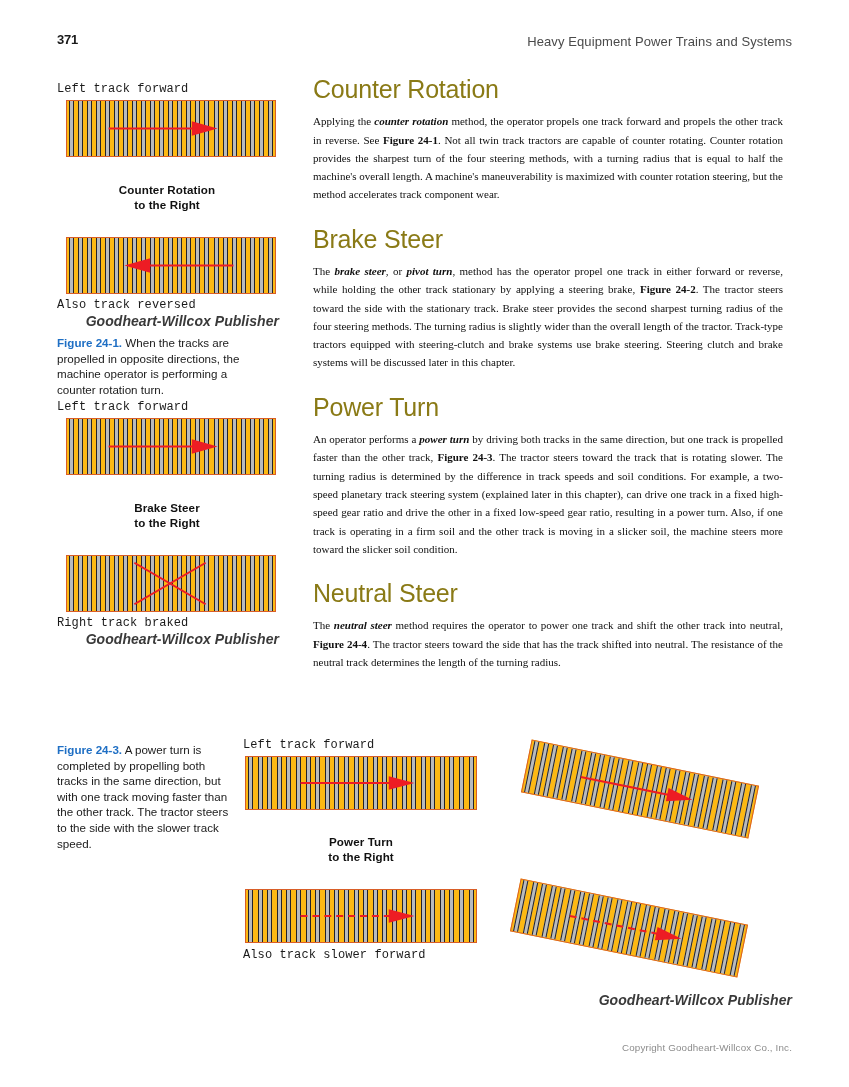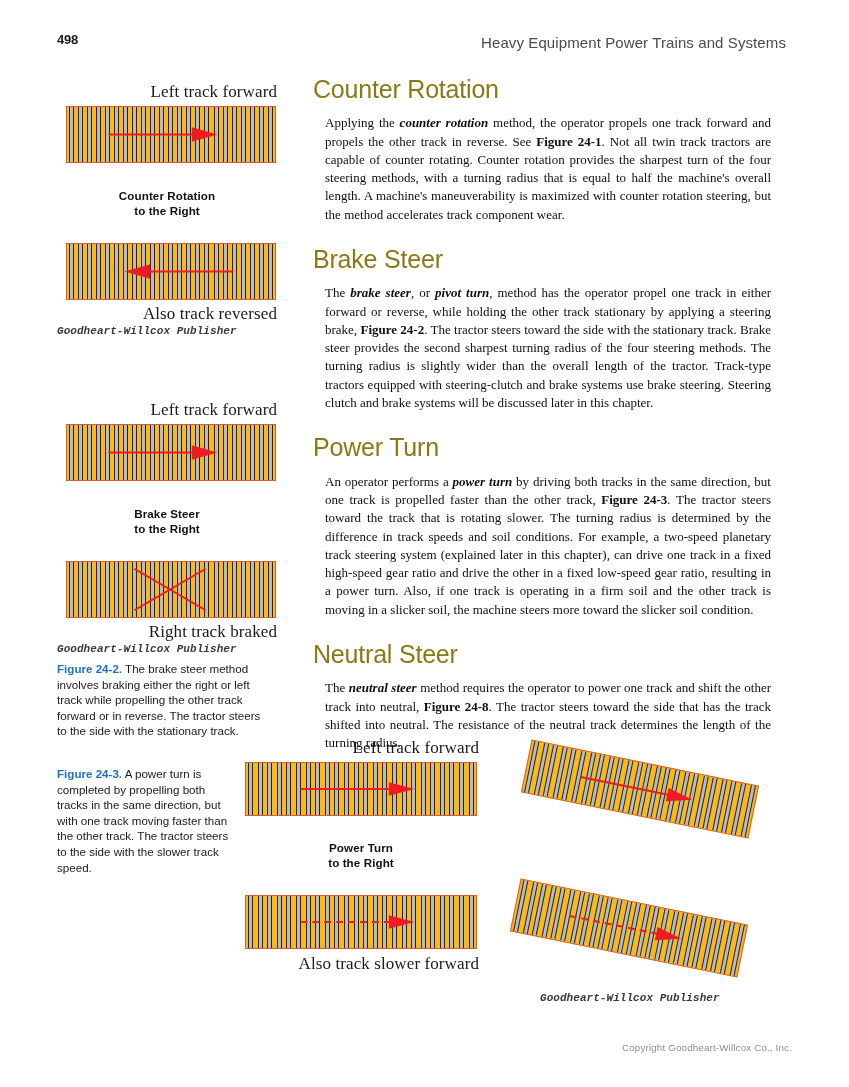--- a/index.html
+++ b/index.html
@@ -21,24 +21,24 @@
     left: 57px;
     top: 32px;
     font-family: "Liberation Sans", sans-serif;
     font-weight: bold;
     font-size: 13px;
     color: #1a1a1a;
     letter-spacing: -0.2px;
   }
   .running-head {
     position: absolute;
-    right: 63px;
+    right: 57px;
     top: 34px;
     font-family: "Liberation Sans", sans-serif;
-    font-size: 15px;
+    font-size: 13px;
     color: #4a4a4a;
     letter-spacing: 0.1px;
   }
 
   
   .text-col {
     position: absolute;
     left: 313px;
     top: 76px;
     width: 470px;
@@ -51,24 +51,24 @@
     margin: 0 0 10px 0;
     letter-spacing: -0.2px;
     line-height: 1.05;
   }
   .sec-brake h2.section-head,
   .sec-power h2.section-head,
   .sec-neutral h2.section-head { margin-top: 22px; }
 
   p.body {
     font-family: "Liberation Serif", serif;
-    font-size: 13px;
+    font-size: 11px;
     line-height: 18.3px;
     color: #0f0f0f;
-    margin: 12px;
+    margin: 0;
     text-align: justify;
     text-justify: inter-word;
     hyphens: none;
   }
   p.body b { font-weight: bold; }
   p.body i.bi { font-weight: bold; font-style: italic; }
 
   
   .fig { position: absolute; }
 
@@ -99,49 +99,49 @@
 
   
   .arrow-svg {
     position: absolute;
     left: 0; top: 0;
     width: 100%; height: 100%;
     pointer-events: none;
   }
 
   .fig-label {
-    font-family: Liberation Serif, serif;
-    font-size: 17px;
+    font-family: Liberation Mono, monospace;
+    font-size: 12px;
     color: #1a1a1a;
-    text-align: right;
+    text-align: left;
     letter-spacing: 0.1px;
   }
   .fig-label-bold {
     font-family: "Liberation Sans", sans-serif;
     font-size: 11.6px;
     font-weight: bold;
     color: #111;
     text-align: center;
     line-height: 14.5px;
     letter-spacing: 0.1px;
   }
   .credit {
-    font-family: Liberation Mono, monospace;
-    font-size: 11px;
+    font-family: Liberation Sans, sans-serif;
+    font-size: 14px;
     font-style: italic;
     font-weight: bold;
     color: #3a3a3a;
+    text-align: right;
     letter-spacing: 0.05px;
   }
   .caption {
     font-family: "Liberation Sans", sans-serif;
     font-size: 11.6px;
     line-height: 15.6px;
     color: #1a1a1a;
-    margin-top: 24px;
   }
   .caption .fignum {
     color: #1f6fc4;
     font-weight: bold;
   }
 
   .copyright {
     position: absolute;
     right: 57px;
     bottom: 34px;
@@ -149,21 +149,21 @@
     font-size: 9.8px;
     color: #8c8c8c;
     letter-spacing: 0.15px;
   }
 
   .rot-wrap { position: absolute; }
 </style>
 </head>
 <body>
 
-<div class="page-number">498</div>
+<div class="page-number">371</div>
 <div class="running-head">Heavy Equipment Power Trains and Systems</div>
 
 <div class="text-col">
 
   <section class="sec-counter">
     <h2 class="section-head">Counter Rotation</h2>
     <p class="body">Applying the <i class="bi">counter rotation</i> method, the operator propels one track forward and propels the other track in reverse. See <b>Figure 24-1</b>. Not all twin track tractors are capable of counter rotating. Counter rotation provides the sharpest turn of the four steering methods, with a turning radius that is equal to half the machine's overall length. A machine's maneuverability is maximized with counter rotation steering, but the method accelerates track component wear.</p>
   </section>
 
   <section class="sec-brake">
@@ -171,21 +171,21 @@
     <p class="body">The <i class="bi">brake steer</i>, or <i class="bi">pivot turn</i>, method has the operator propel one track in either forward or reverse, while holding the other track stationary by applying a steering brake, <b>Figure 24-2</b>. The tractor steers toward the side with the stationary track. Brake steer provides the second sharpest turning radius of the four steering methods. The turning radius is slightly wider than the overall length of the tractor. Track-type tractors equipped with steering-clutch and brake systems use brake steering. Steering clutch and brake systems will be discussed later in this chapter.</p>
   </section>
 
   <section class="sec-power">
     <h2 class="section-head">Power Turn</h2>
     <p class="body">An operator performs a <i class="bi">power turn</i> by driving both tracks in the same direction, but one track is propelled faster than the other track, <b>Figure 24-3</b>. The tractor steers toward the track that is rotating slower. The turning radius is determined by the difference in track speeds and soil conditions. For example, a two-speed planetary track steering system (explained later in this chapter), can drive one track in a fixed high-speed gear ratio and drive the other in a fixed low-speed gear ratio, resulting in a power turn. Also, if one track is operating in a firm soil and the other track is moving in a slicker soil, the machine steers more toward the slicker soil condition.</p>
   </section>
 
   <section class="sec-neutral">
     <h2 class="section-head">Neutral Steer</h2>
-    <p class="body">The <i class="bi">neutral steer</i> method requires the operator to power one track and shift the other track into neutral, <b>Figure 24-8</b>. The tractor steers toward the side that has the track shifted into neutral. The resistance of the neutral track determines the length of the turning radius.</p>
+    <p class="body">The <i class="bi">neutral steer</i> method requires the operator to power one track and shift the other track into neutral, <b>Figure 24-4</b>. The tractor steers toward the side that has the track shifted into neutral. The resistance of the neutral track determines the length of the turning radius.</p>
   </section>
 
 </div>
 
 <div class="fig" style="left:57px; top:82px; width:230px;">
 
   <div class="fig-label" style="width:220px;">Left track forward</div>
 
   <div class="track" style="width:210px; height:57px; margin-top:4px; margin-left:9px;">
     <div class="shoes">
@@ -253,20 +253,23 @@
     <svg class="arrow-svg" viewBox="0 0 210 57" preserveAspectRatio="none">
       <line x1="78" y1="28.5" x2="168" y2="28.5" stroke="#ED1C24" stroke-width="2.2"></line>
       <polygon points="84,21 58,28.5 84,36" fill="#ED1C24"></polygon>
     </svg>
   </div>
 
   <div class="fig-label" style="width:220px; margin-top:4px;">Also track reversed</div>
 
   <div class="credit" style="width:222px; margin-top:1px;">Goodheart-Willcox Publisher</div>
 
+  <div class="caption" style="width:205px; margin-top:6px;">
+    <span class="fignum">Figure 24-1.</span><span> When the tracks are propelled in opposite directions, the machine operator is performing a counter rotation turn.</span>
+  </div>
 </div>
 
 <div class="fig" style="left:57px; top:400px; width:230px;">
 
   <div class="fig-label" style="width:220px;">Left track forward</div>
 
   <div class="track" style="width:210px; height:57px; margin-top:4px; margin-left:9px;">
     <div class="shoes">
         <div class="shoe"></div>
         <div class="shoe"></div>
@@ -332,23 +335,20 @@
     <svg class="arrow-svg" viewBox="0 0 210 57" preserveAspectRatio="none">
       <line x1="68" y1="7" x2="140" y2="50" stroke="#ED1C24" stroke-width="2.1"></line>
       <line x1="140" y1="7" x2="68" y2="50" stroke="#ED1C24" stroke-width="2.1"></line>
     </svg>
   </div>
 
   <div class="fig-label" style="width:220px; margin-top:4px;">Right track braked</div>
 
   <div class="credit" style="width:222px; margin-top:1px;">Goodheart-Willcox Publisher</div>
 
-  <div class="caption" style="width:207px; margin-top:6px;">
-    <span class="fignum">Figure 24-2.</span><span> The brake steer method involves braking either the right or left track while propelling the other track forward or in reverse. The tractor steers to the side with the stationary track.</span>
-  </div>
 </div>
 
 <div class="caption" style="position:absolute; left:57px; top:742px; width:180px;">
   <span class="fignum">Figure 24-3.</span><span> A power turn is completed by propelling both tracks in the same direction, but with one track moving faster than the other track. The tractor steers to the side with the slower track speed.</span>
 </div>
 
 <div class="fig" style="left:243px; top:738px; width:236px;">
 
   <div class="fig-label" style="width:236px;">Left track forward</div>
 

